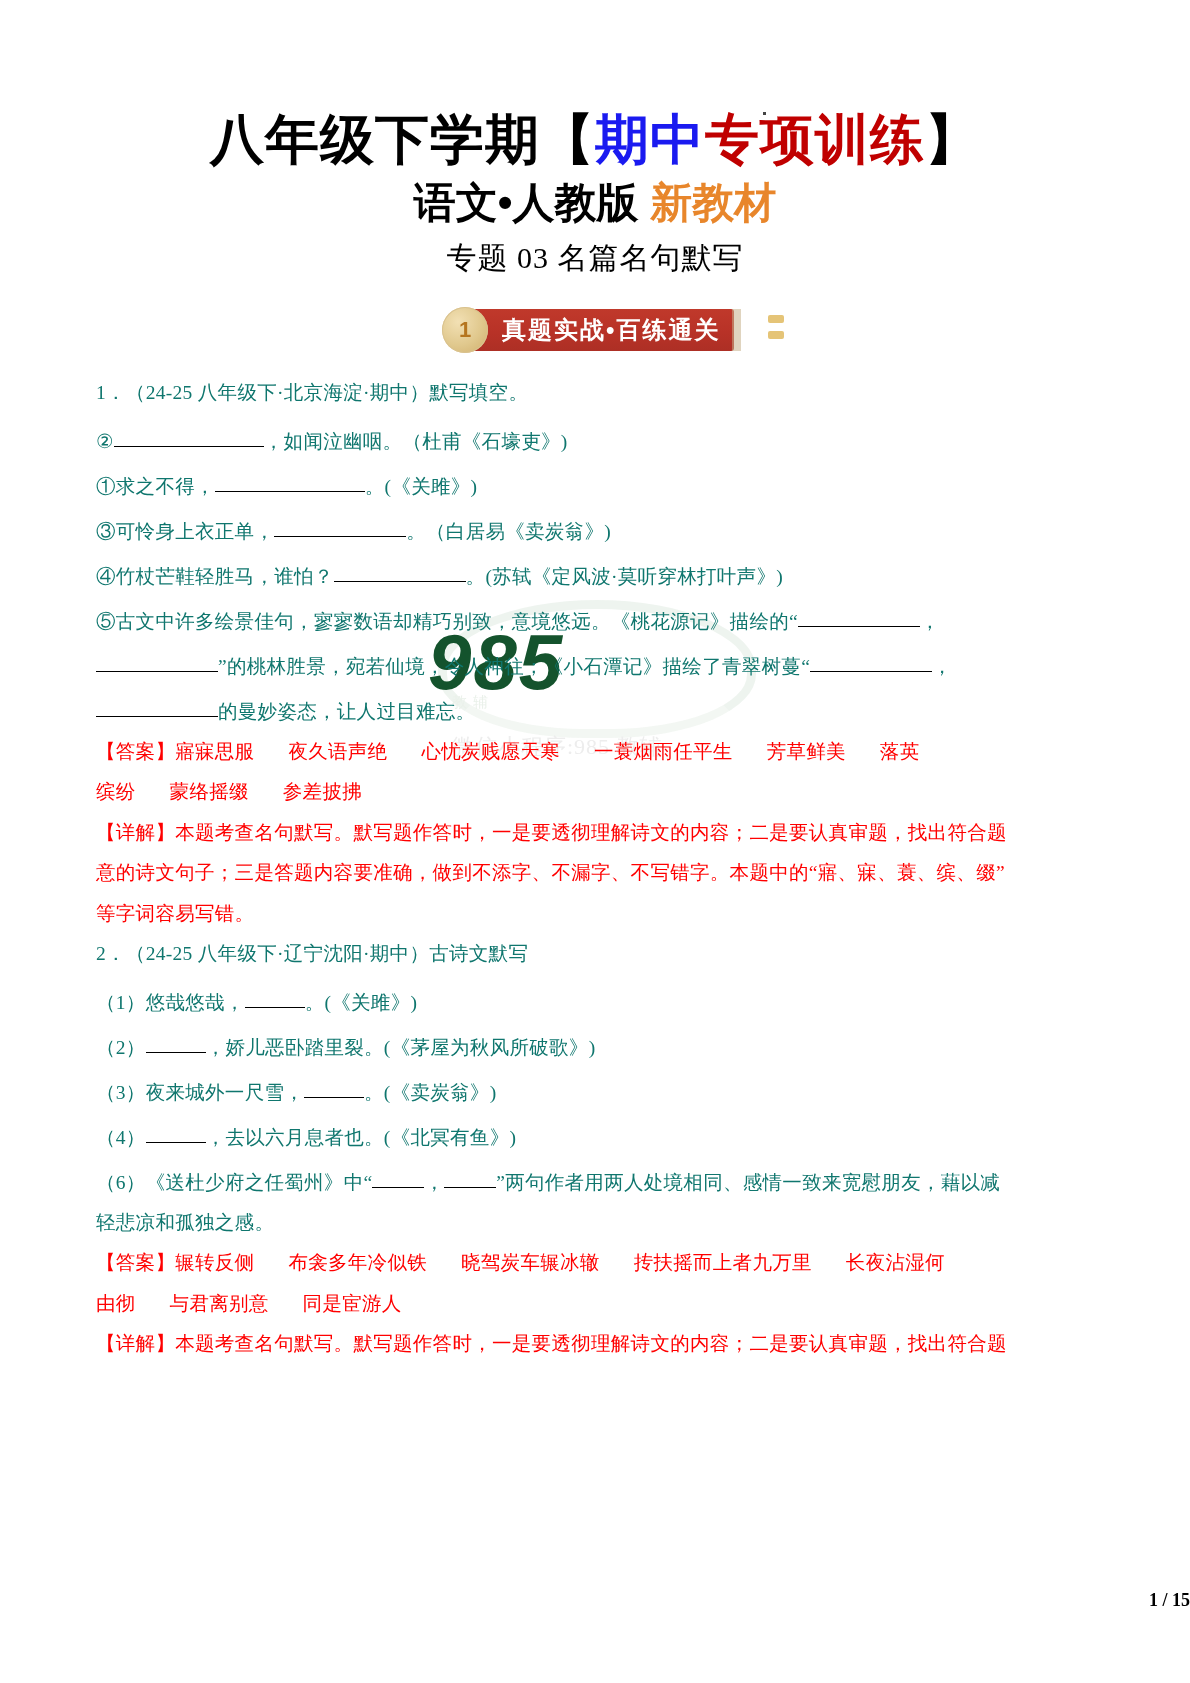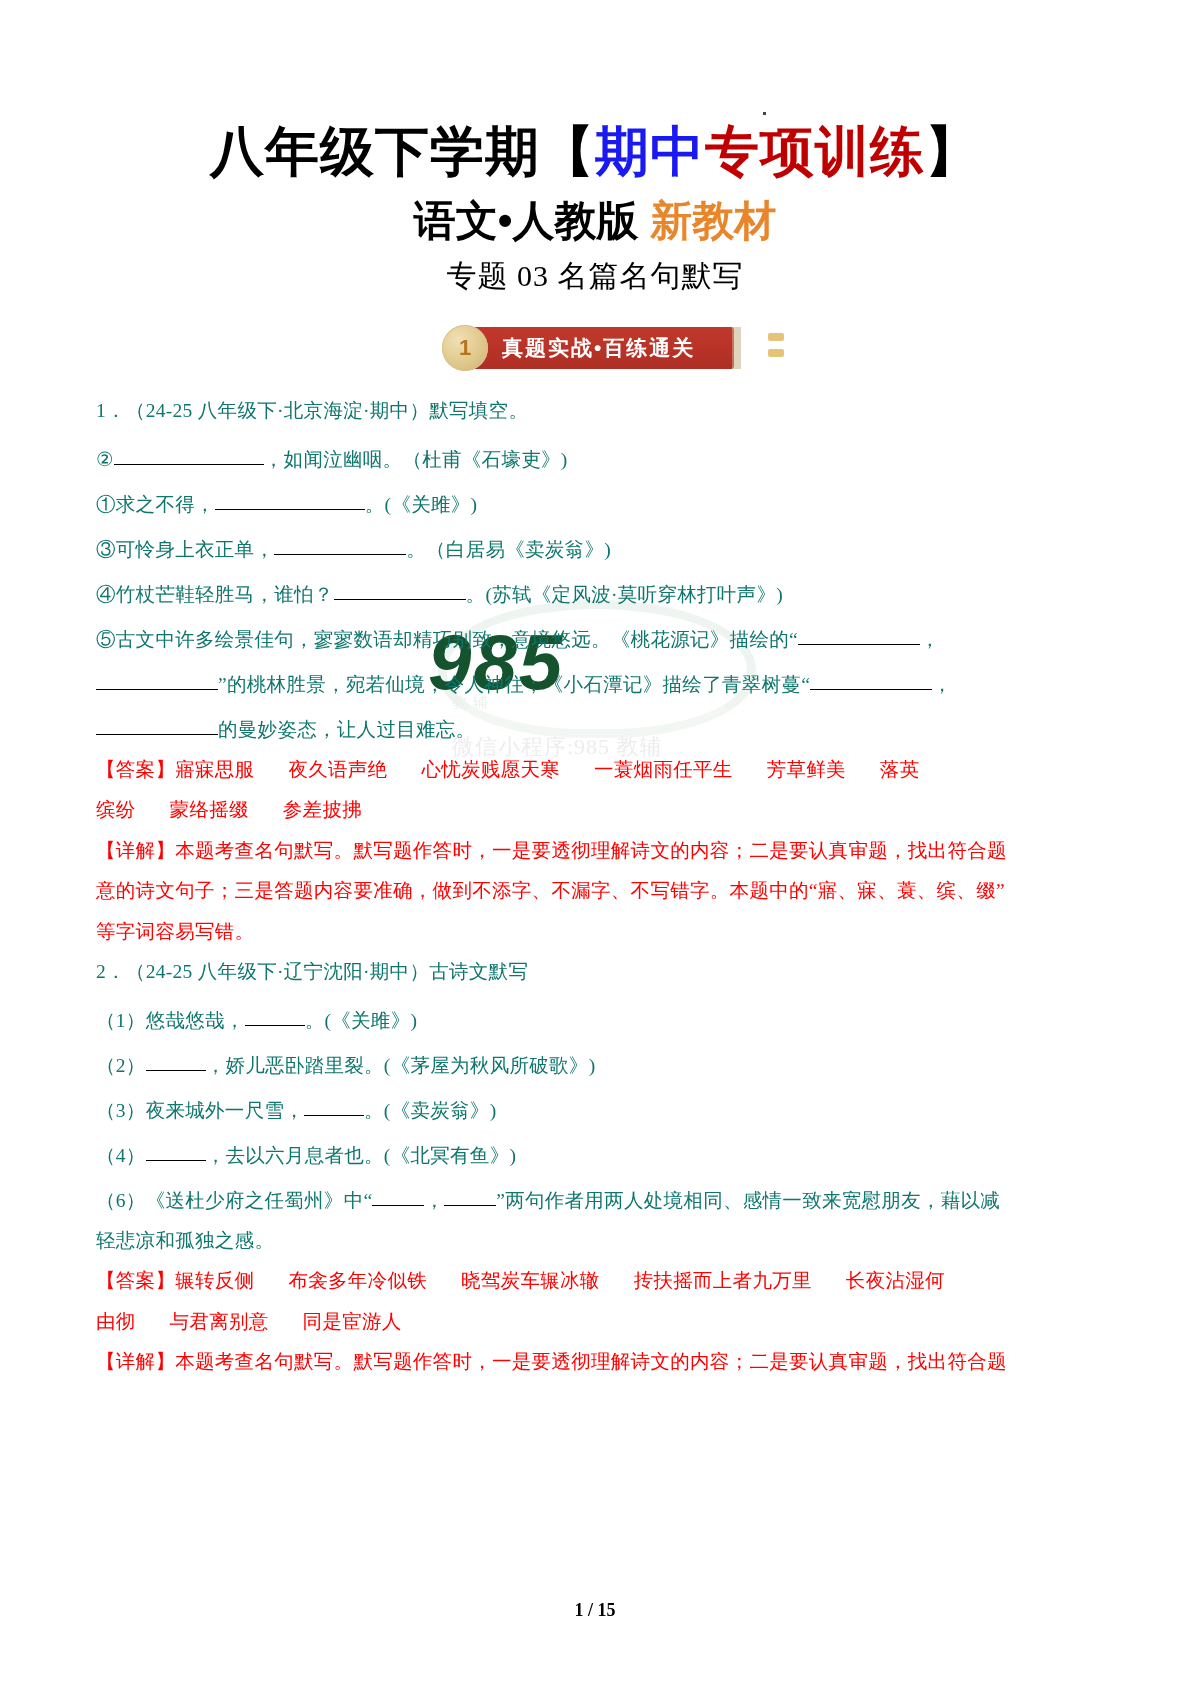--- a/index.html
+++ b/index.html
@@ -81,21 +81,21 @@
     top: 112px;
     width: 3px; height: 3px;
     background: #444;
   }
   .title-main {
     font-family: "Liberation Sans", sans-serif;
     font-weight: bold;
     font-size: 54px;
     letter-spacing: 1px;
     line-height: 1.18;
-    margin: 12px;
+    margin: 0;
     white-space: nowrap;
   }
   .t-black { color: #000000; }
   .t-blue  { color: #1a1af0; }
   .t-red   { color: #c00000; }
   .t-orange{ color: #e8862b; }
 
   .title-sub {
     font-family: Liberation Sans, sans-serif;
     font-weight: bold;
@@ -177,21 +177,21 @@
     color: #b5751f;
   }
   .banner-text {
     position: absolute;
     left: 72px;
     top: 4px;
     height: 30px;
     line-height: 42px;
     font-family: "Liberation Sans", sans-serif;
     font-weight: bold;
-    font-size: 21px;
+    font-size: 24px;
     color: #ffffff;
     letter-spacing: 2px;
     white-space: nowrap;
   }
 
   
   .content {
     position: relative;
     z-index: 2;
     margin: 0 auto;
@@ -228,23 +228,23 @@
   }
   .ans .gap { display: inline-block; width: 34px; }
   .lbl { font-weight: normal; }
 
   .q2 { margin-top: 4px; }
 
   
   .footer {
     position: absolute;
     left: 0;
-    bottom: 62px;
+    bottom: 72px;
     width: 1190px;
-    text-align: center;
+    text-align: right;
     font-family: "Liberation Serif", serif;
     font-size: 18px;
     font-weight: bold;
     color: #000;
     z-index: 2;
   }
 </style>
 </head>
 <body>
 

